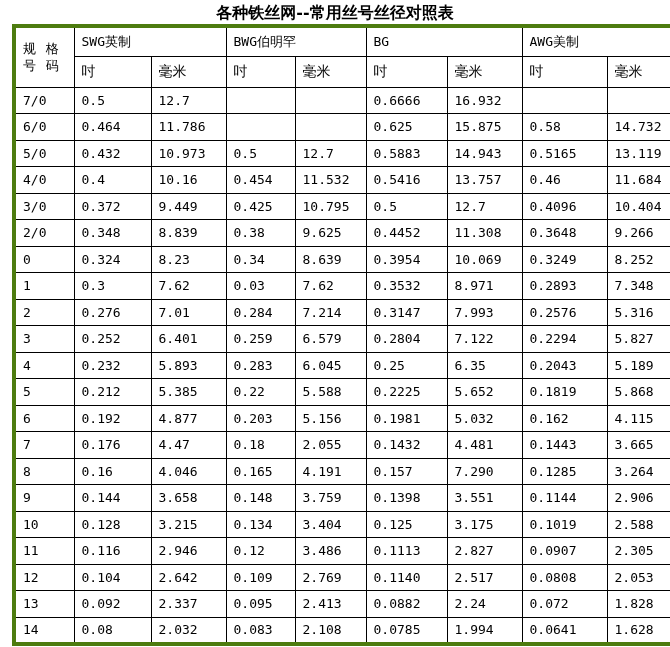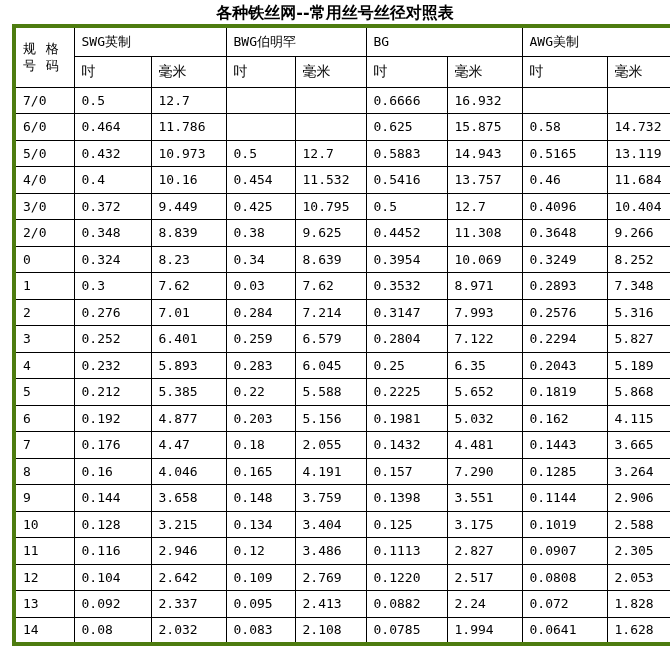--- a/index.html
+++ b/index.html
@@ -294,21 +294,21 @@
         <td>2.827</td>
         <td>0.0907</td>
         <td>2.305</td>
       </tr>
       <tr>
         <td>12</td>
         <td>0.104</td>
         <td>2.642</td>
         <td>0.109</td>
         <td>2.769</td>
-        <td>0.1220</td>
+        <td>0.1140</td>
         <td>2.517</td>
         <td>0.0808</td>
         <td>2.053</td>
       </tr>
       <tr>
         <td>13</td>
         <td>0.092</td>
         <td>2.337</td>
         <td>0.095</td>
         <td>2.413</td>

